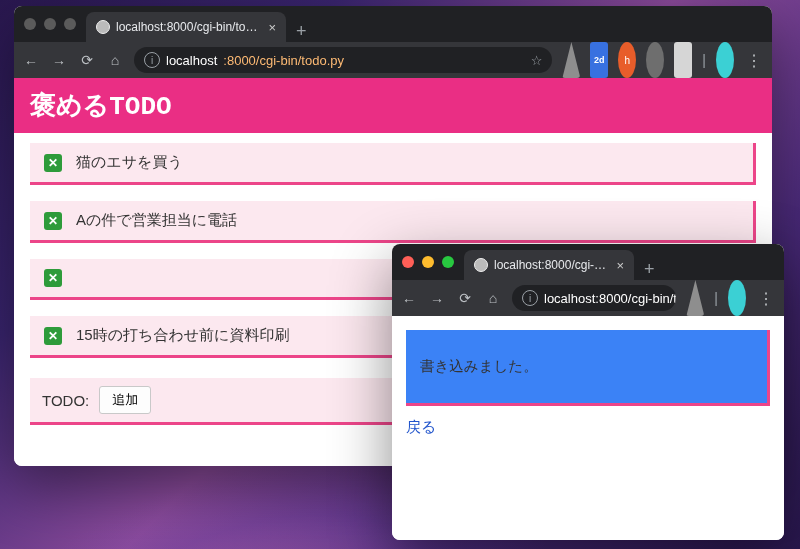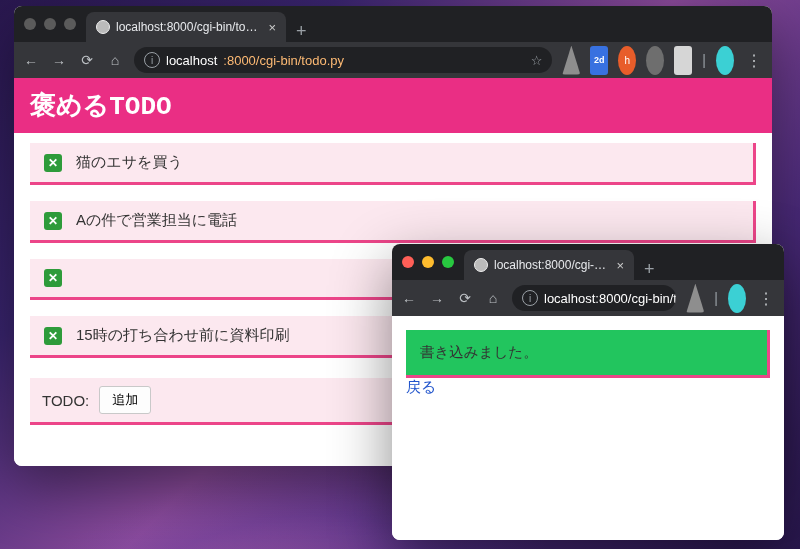--- a/index.html
+++ b/index.html
@@ -92,21 +92,21 @@
     color: #bcc0c4;
     font-size: 13px;
     overflow: hidden;
     white-space: nowrap;
   }
   .addr .info { width: 16px; height:16px; border:1.5px solid #9aa0a6; border-radius: 50%; display:flex;align-items:center;justify-content:center;font-size:10px;color:#9aa0a6; flex: none;}
   .addr .host { color: #fff; }
   .addr .path { color: #fdba74; }
   .addr .star { margin-left: auto; color:#9aa0a6; }
   .ext-icons { display:flex; gap:10px; align-items:center; }
-  .ext { width:18px; height:29px; border-radius:3px; display:inline-block; }
+  .ext { width:18px; height:36px; border-radius:3px; display:inline-block; }
   .ext.cloud { background:#8e8e8e; clip-path: polygon(50% 0,100% 100%,0 100%);}
   .ext.trans { background:#3871e0; color:#fff; font-size:9px; display:flex;align-items:center;justify-content:center; font-weight:bold;}
   .ext.hz { background:#e85d2a; border-radius:50%; color:#fff;font-size:10px;display:flex;align-items:center;justify-content:center;}
   .ext.pin { background:#6e6e6e; border-radius:50%;}
   .ext.msg { background:#d6d6d6; border-radius:3px;}
   .ext.bird { background:#3bd0d4; border-radius:50%;}
   .kebab { color:#bcc0c4; font-size:16px; cursor:pointer; padding:0 2px;}
 
   .viewport { flex:1; background:#fff; overflow:hidden; }
 
@@ -170,29 +170,29 @@
     border: 1px solid #c9c9c9;
     border-radius: 3px;
     padding: 4px 12px;
     font-size: 13px;
     cursor: pointer;
   }
 
   
   .page-result { padding: 14px; }
   .result-box {
-    background: #22c55e;
+    background: #3b82f6;
     border-bottom: 3px solid #ec4589;
     border-right: 3px solid #ec4589;
-    padding: 10px 14px;
+    padding: 24px 14px;
     font-size: 14.5px;
     color: #333;
     line-height: 1.7;
   }
-  .back-link { display:inline-block; margin-top: 0; color:#2255cc; font-size:15px; text-decoration:none; cursor:pointer; }
+  .back-link { display:inline-block; margin-top: 12px; color:#2255cc; font-size:15px; text-decoration:none; cursor:pointer; }
 </style>
 </head>
 <body>
 
 <div class="wallpaper-streak"></div>
 
 <div class="browser" style="left:14px; top:6px; width:758px; height:460px;">
   <div class="titlebar">
     <div class="traffic">
       <div class="dot close-d"></div>

